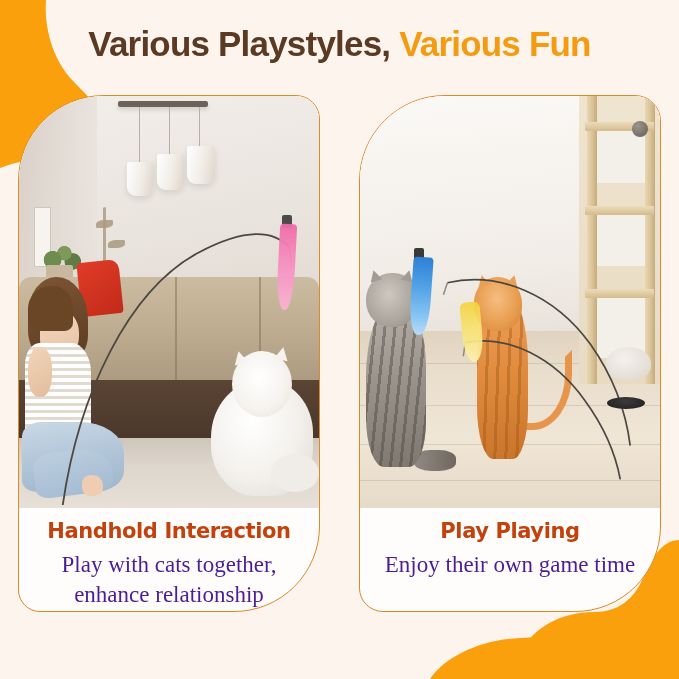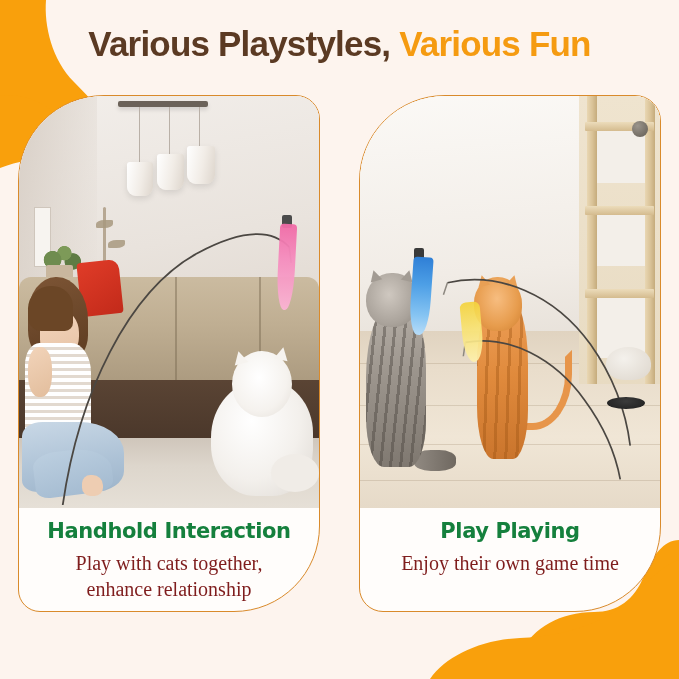--- a/index.html
+++ b/index.html
@@ -89,29 +89,29 @@
   .caption {
     flex: 1;
     padding: 8px 14px 0;
     text-align: center;
     box-sizing: border-box;
   }
   .cap-title {
     font-family: "DejaVu Sans", sans-serif;
     font-weight: bold;
     font-size: 21px;
-    color: #15803d;
+    color: #c2410c;
     letter-spacing: -0.4px;
     margin: 4px 0 7px;
     line-height: 1.1;
   }
   .cap-body {
     font-family: "Liberation Serif", serif;
-    font-size: 20px;
-    color: #7f1d1d;
+    font-size: 23px;
+    color: #4c1d95;
     line-height: 1.32;
   }
   .cap-body .ln { display: block; }
 
   
   .p1 { background: #efe7df; }
   .p1-wall {
     position: absolute; left: 0; top: 0; width: 100%; height: 63%;
     background: linear-gradient(170deg, #f2eeea 0%, #e9e3dd 55%, #ded5cc 100%);
   }

